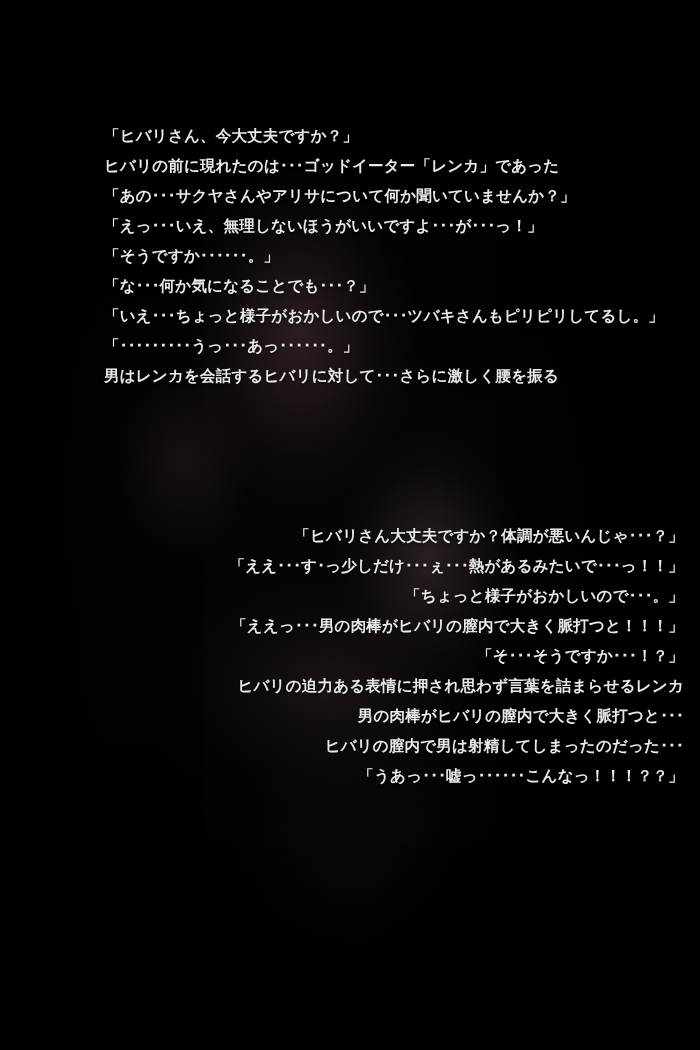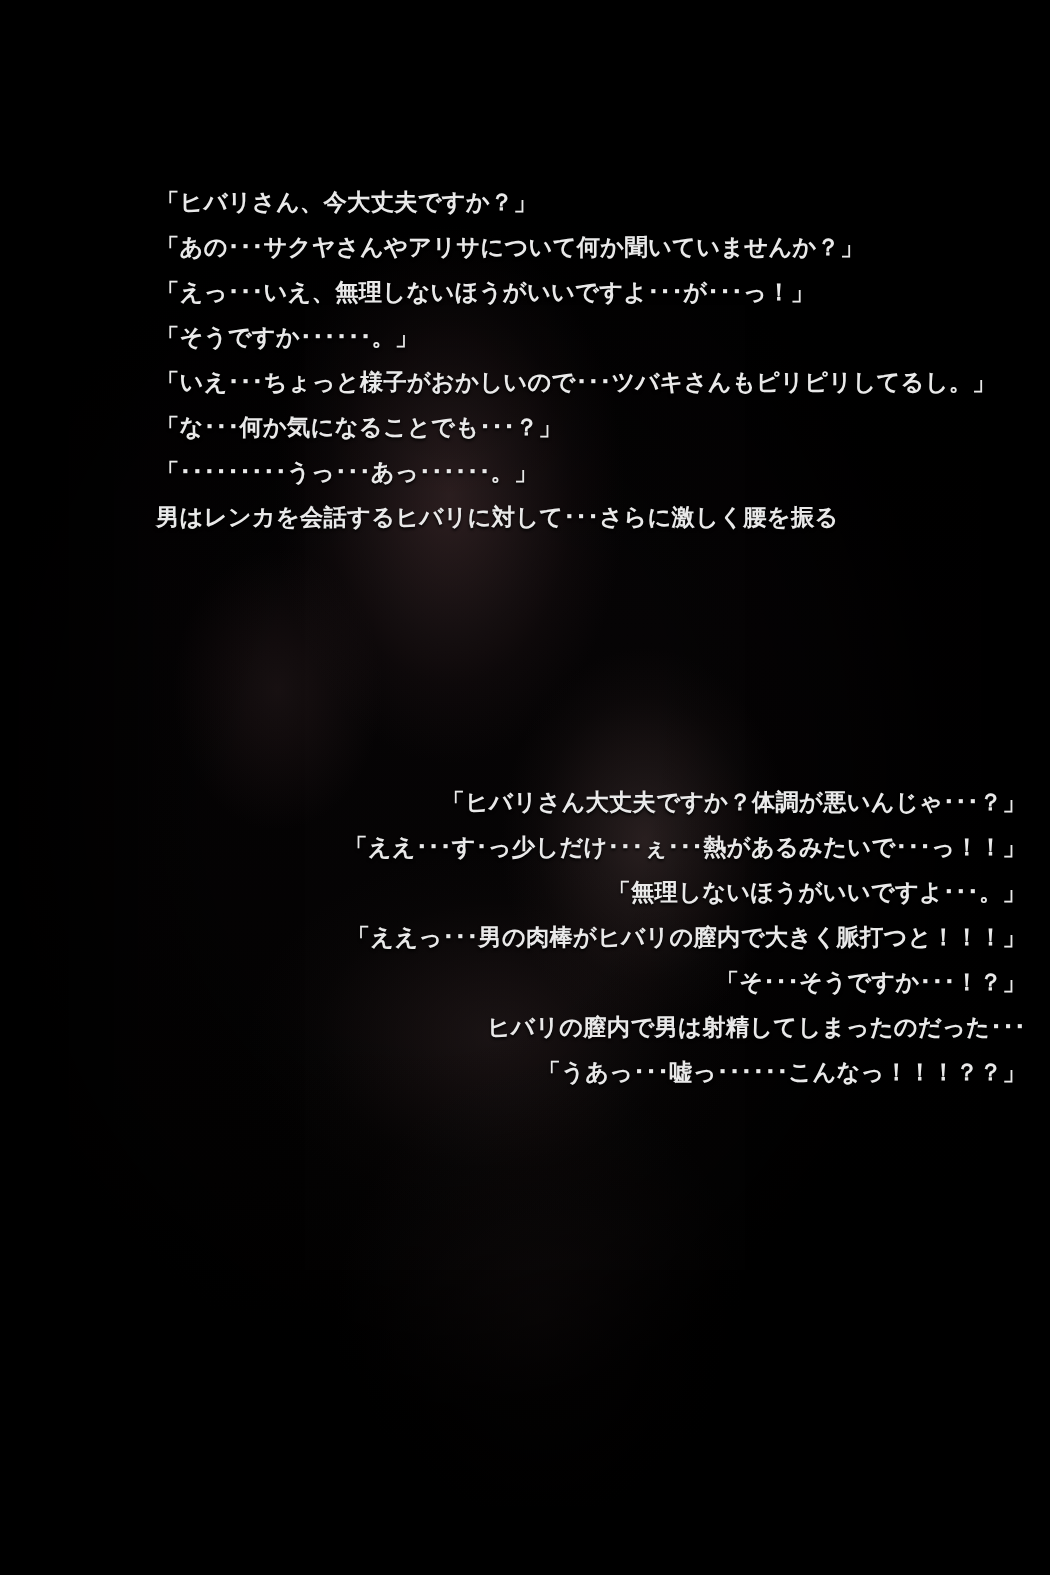--- a/index.html
+++ b/index.html
@@ -75,33 +75,36 @@
 <body>
 
 <div class="page">
   <div class="bg-art"></div>
   <div class="vignette"></div>
 
   <div class="text-layer">
 
     <div class="block first">
       <div class="line">「ヒバリさん、今大丈夫ですか？」</div>
+      <div class="line">ヒバリの前に現れたのは･･･ゴッドイーター「レンカ」であった</div>
       <div class="line">「あの･･･サクヤさんやアリサについて何か聞いていませんか？」</div>
       <div class="line">「えっ･･･いえ、無理しないほうがいいですよ･･･が･･･っ！」</div>
       <div class="line">「そうですか･･････。」</div>
+      <div class="line">「な･･･何か気になることでも･･･？」</div>
       <div class="line">「いえ･･･ちょっと様子がおかしいので･･･ツバキさんもピリピリしてるし。」</div>
-      <div class="line">「な･･･何か気になることでも･･･？」</div>
       <div class="line">「･････････うっ･･･あっ･･････。」</div>
       <div class="line">男はレンカを会話するヒバリに対して･･･さらに激しく腰を振る</div>
     </div>
 
     <div class="block second">
       <div class="line">「ヒバリさん大丈夫ですか？体調が悪いんじゃ･･･？」</div>
       <div class="line">「ええ･･･す･っ少しだけ･･･ぇ･･･熱があるみたいで･･･っ！！」</div>
-      <div class="line">「無理しないほうがいいですよ･･･。」</div>
+      <div class="line">「ちょっと様子がおかしいので･･･。」</div>
       <div class="line">「ええっ･･･男の肉棒がヒバリの膣内で大きく脈打つと！！！」</div>
       <div class="line">「そ･･･そうですか･･･！？」</div>
+      <div class="line">ヒバリの迫力ある表情に押され思わず言葉を詰まらせるレンカ</div>
+      <div class="line">男の肉棒がヒバリの膣内で大きく脈打つと･･･</div>
       <div class="line">ヒバリの膣内で男は射精してしまったのだった･･･</div>
       <div class="line">「うあっ･･･嘘っ･･････こんなっ！！！？？」</div>
     </div>
 
   </div>
 </div>
 
 </body></html>

